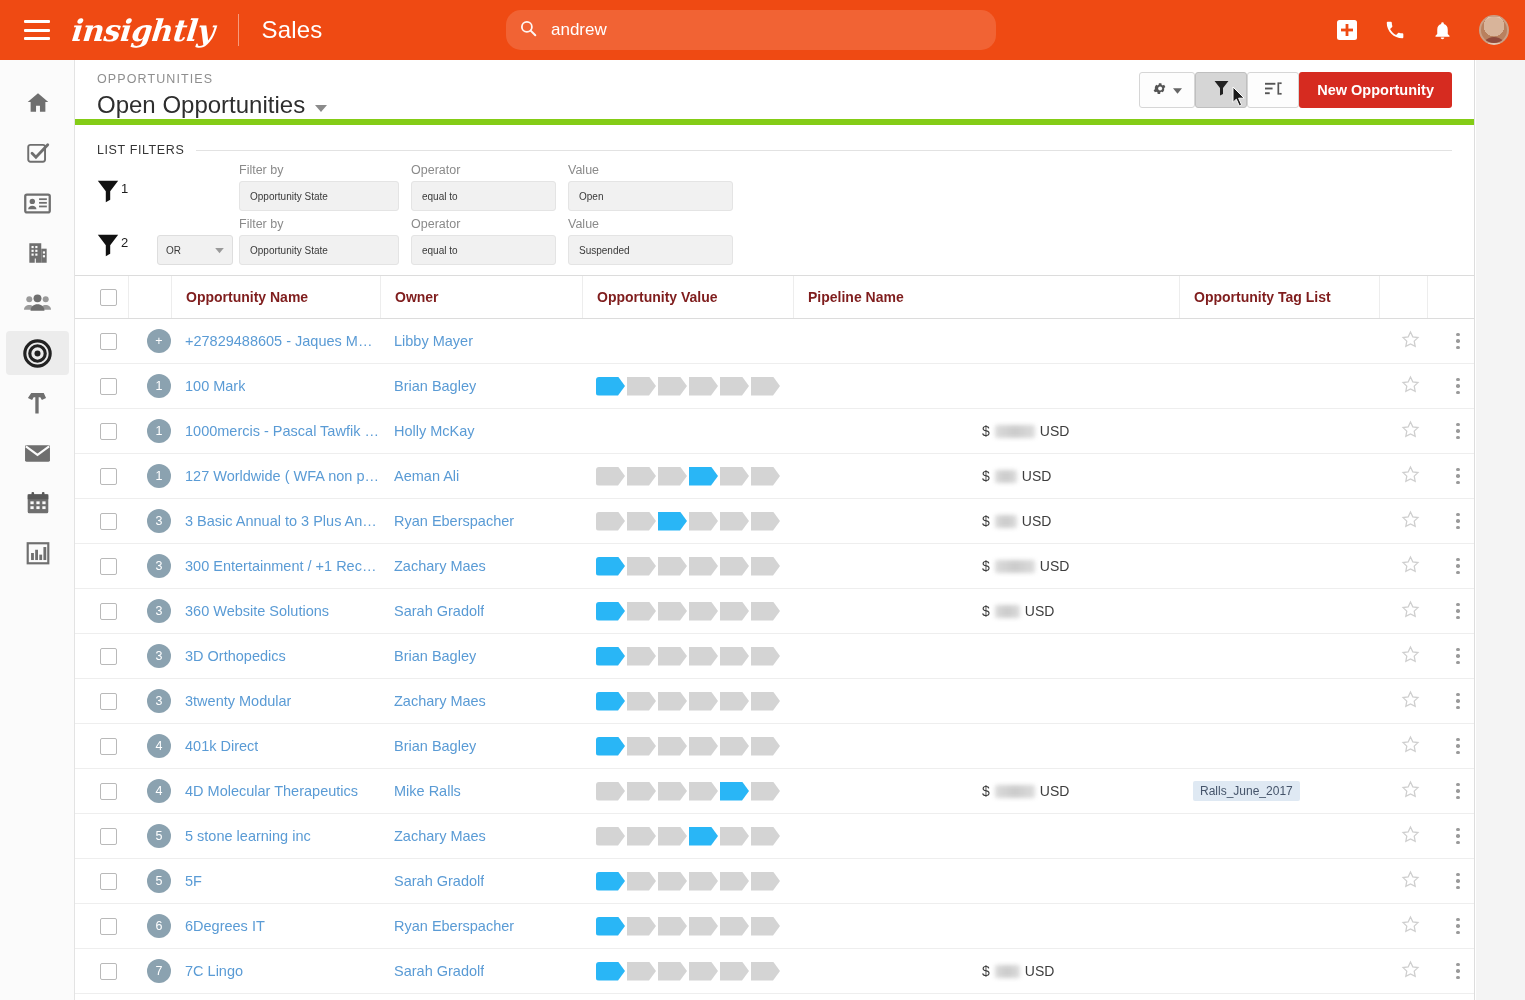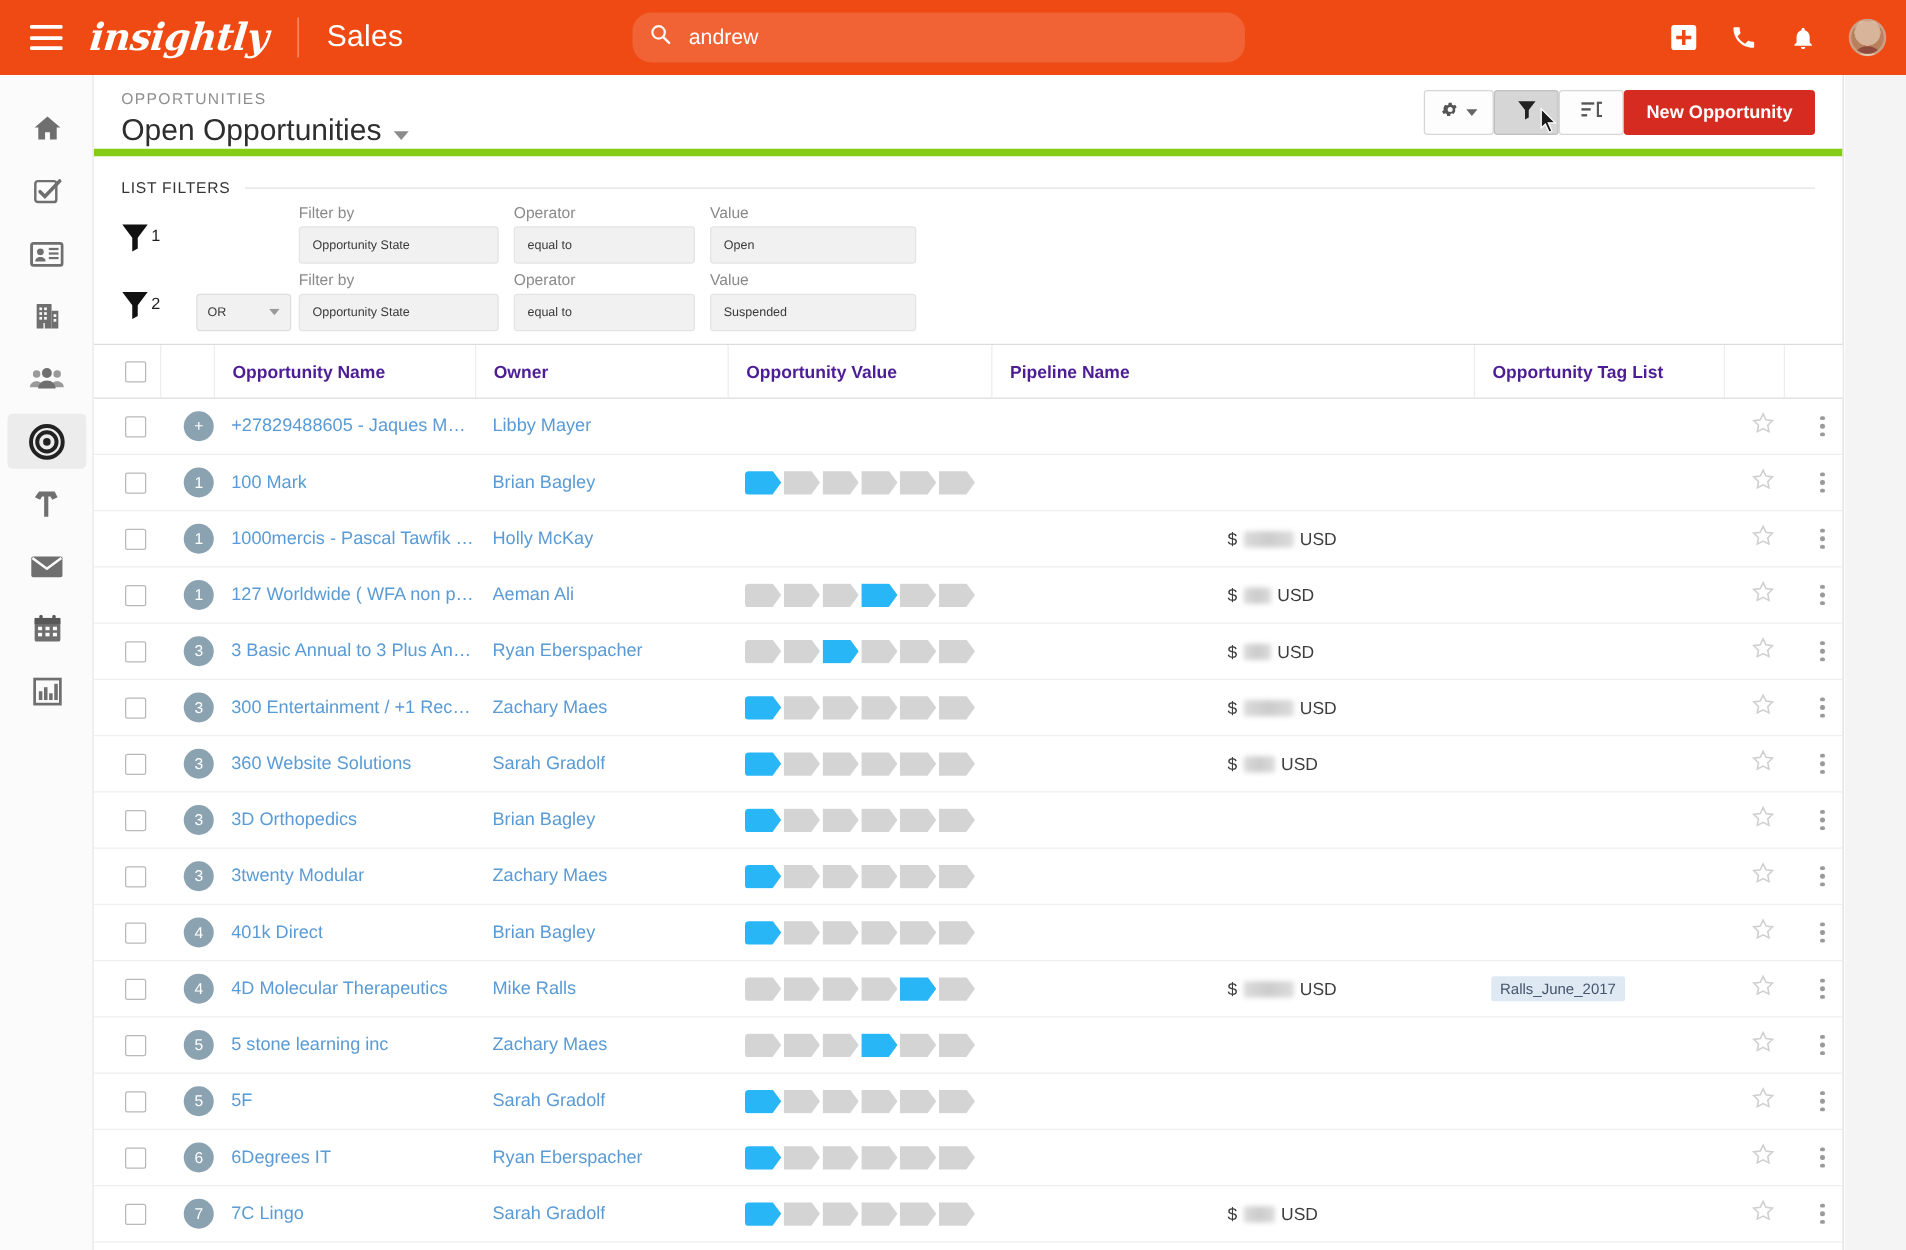--- a/index.html
+++ b/index.html
@@ -162,21 +162,21 @@
   .spacer-left { width: 82px; }
 
   
   .table { width: 1400px; }
   .thead {
     display: flex; align-items: center; height: 44px;
     border-top: 1px solid #dcdcdc; border-bottom: 1px solid #dcdcdc;
     background: #fff;
   }
   .th {
-    font-size: 14px; font-weight: bold; color: #4c1d95;
+    font-size: 14px; font-weight: bold; color: #7f1d1d;
     padding-left: 14px; align-self: stretch; display: flex; align-items: center;
     border-left: 1px solid #ededed;
   }
   .th:first-child { border-left: none; }
   .c-check { width: 53px; display: flex; align-items: center; justify-content: center; }
   .c-badge { width: 43px; }
   .c-name  { width: 209px; }
   .c-owner { width: 202px; }
   .c-pipe  { width: 386px; }
   .c-value { width: 211px; }

